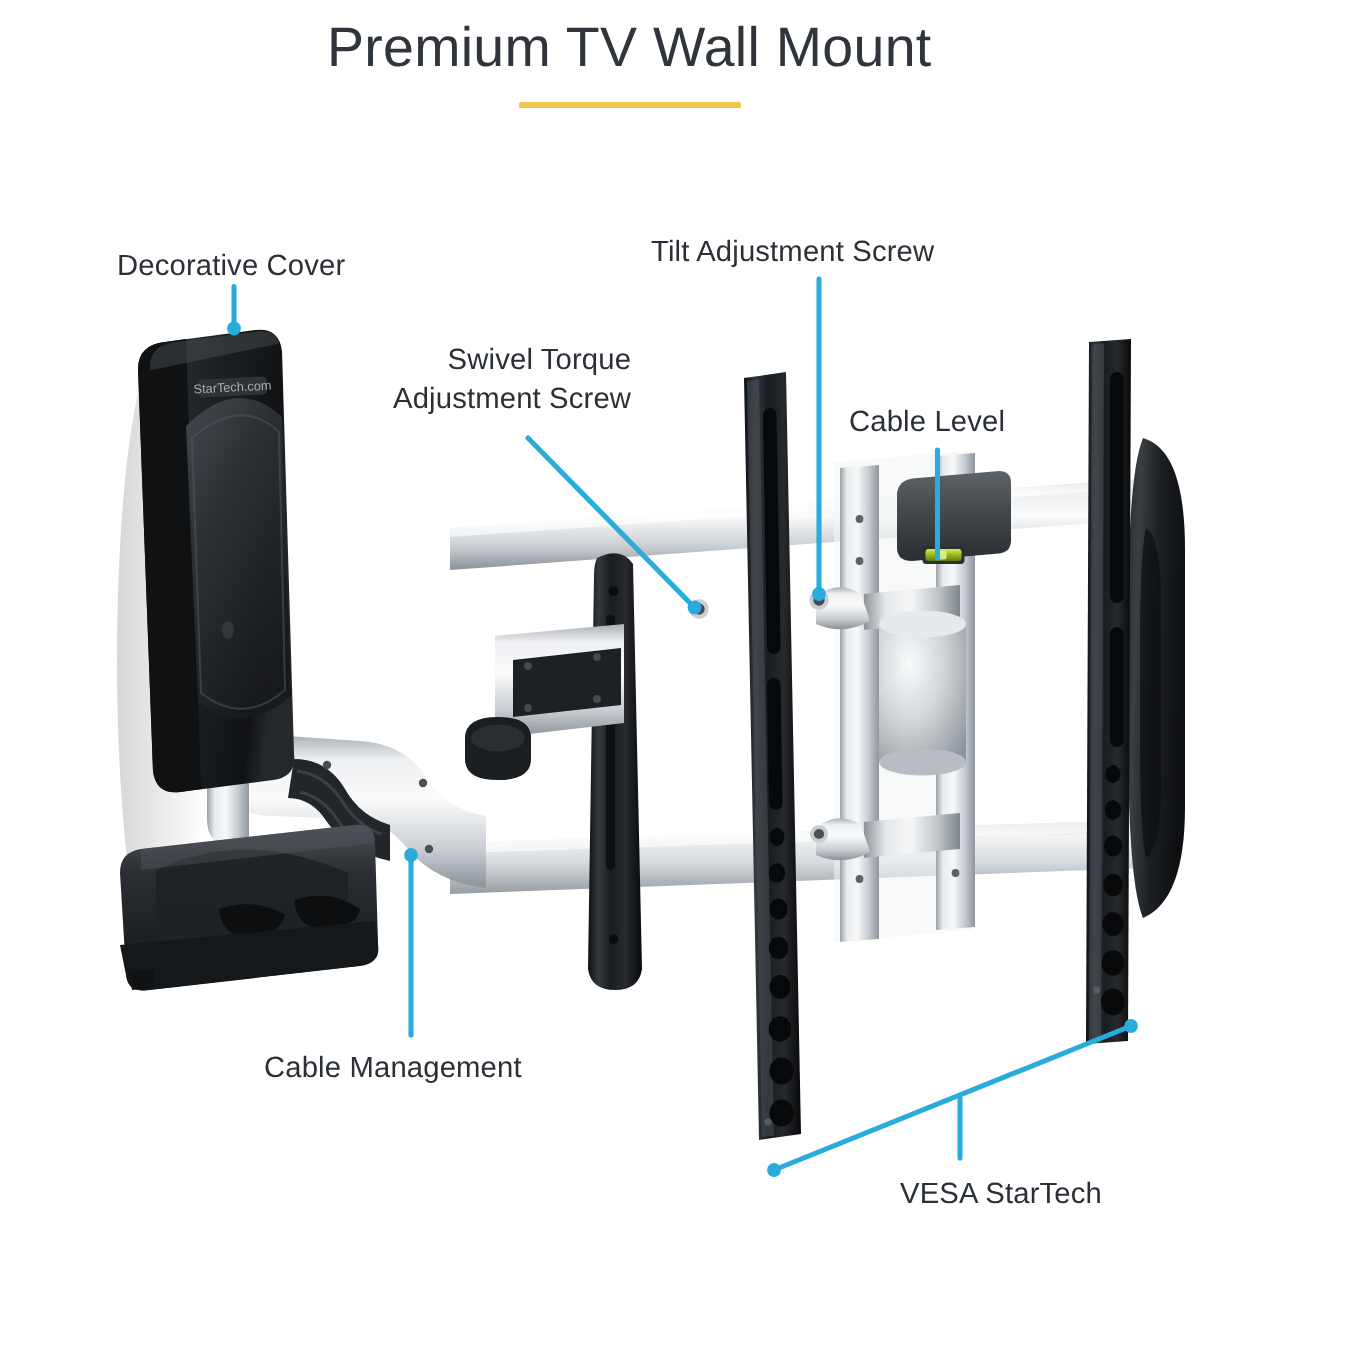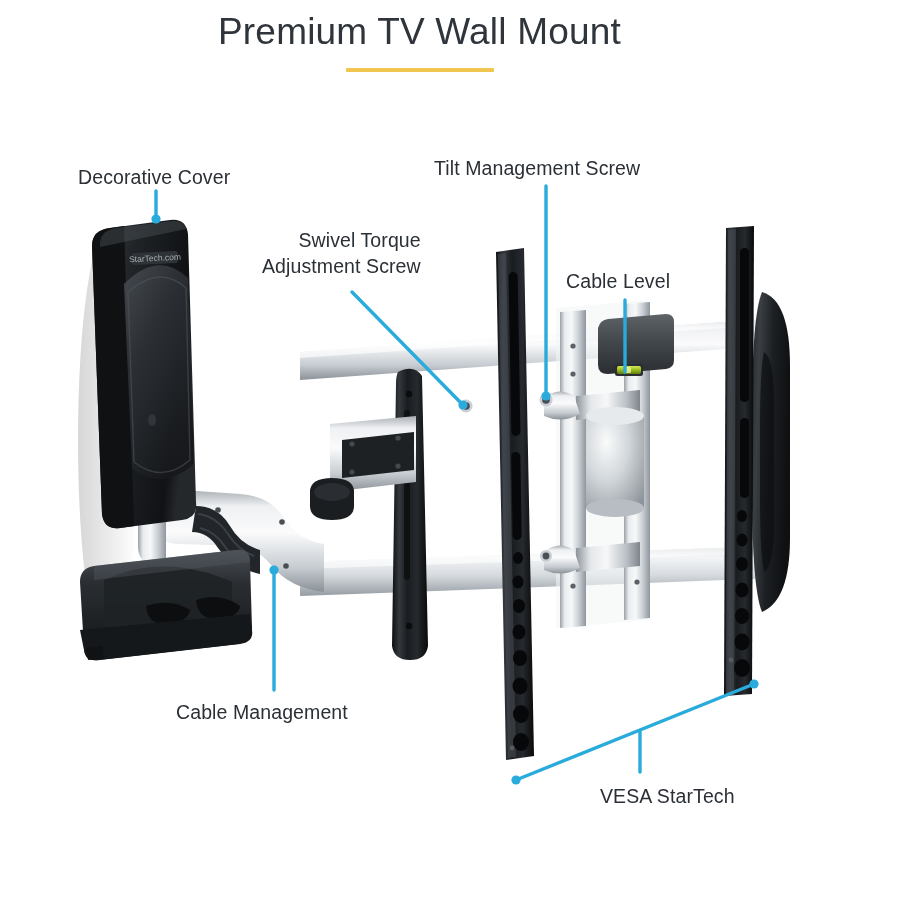--- a/index.html
+++ b/index.html
@@ -357,16 +357,16 @@
     <circle cx="546" cy="396" r="4.6"></circle>
     <circle cx="274" cy="570" r="4.6"></circle>
     <circle cx="516" cy="780" r="4.6"></circle>
     <circle cx="754" cy="684" r="4.6"></circle>
   </g>
 </svg>
 
 <div class="callout" style="left:78px;  top:152px;margin-top:12px;">Decorative Cover</div>
 <div class="callout" style="left:262px; top:227px; text-align:right;">Swivel Torque
 Adjustment Screw</div>
-<div class="callout" style="left:434px; top:155px;">Tilt Management Screw</div>
+<div class="callout" style="left:434px; top:155px;">Tilt Adjustment Screw</div>
 <div class="callout" style="left:566px; top:268px;">Cable Level</div>
 <div class="callout" style="left:176px; top:699px;">Cable Management</div>
 <div class="callout" style="left:600px; top:783px;">VESA StarTech</div>
 
 </body></html>

